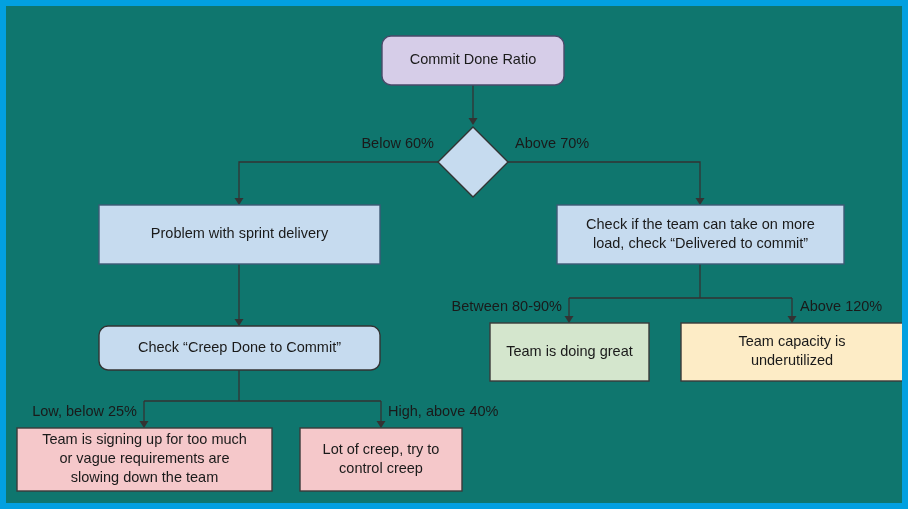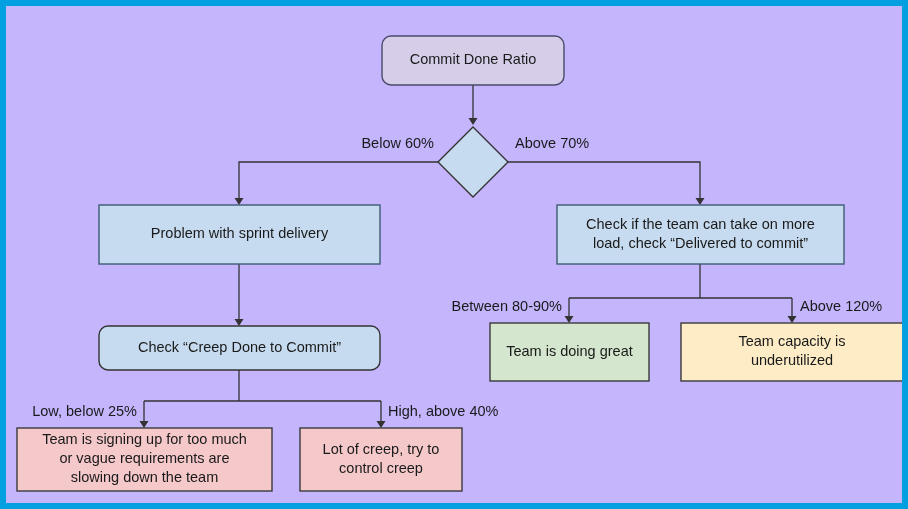--- a/index.html
+++ b/index.html
@@ -8,21 +8,21 @@
     background: #ffffff;
   }
   body {
     font-family: "Liberation Sans", sans-serif;
   }
   #canvas {
     position: relative;
     width: 908px;
     height: 509px;
     box-sizing: border-box;
-    background: #c4b5fd;
+    background: #0f766e;
     border: 6px solid #02a0e0;
     overflow: hidden;
   }
   #flow-svg {
     position: absolute;
     left: 0;
     top: 0;
     width: 908px;
     height: 509px;
   }

